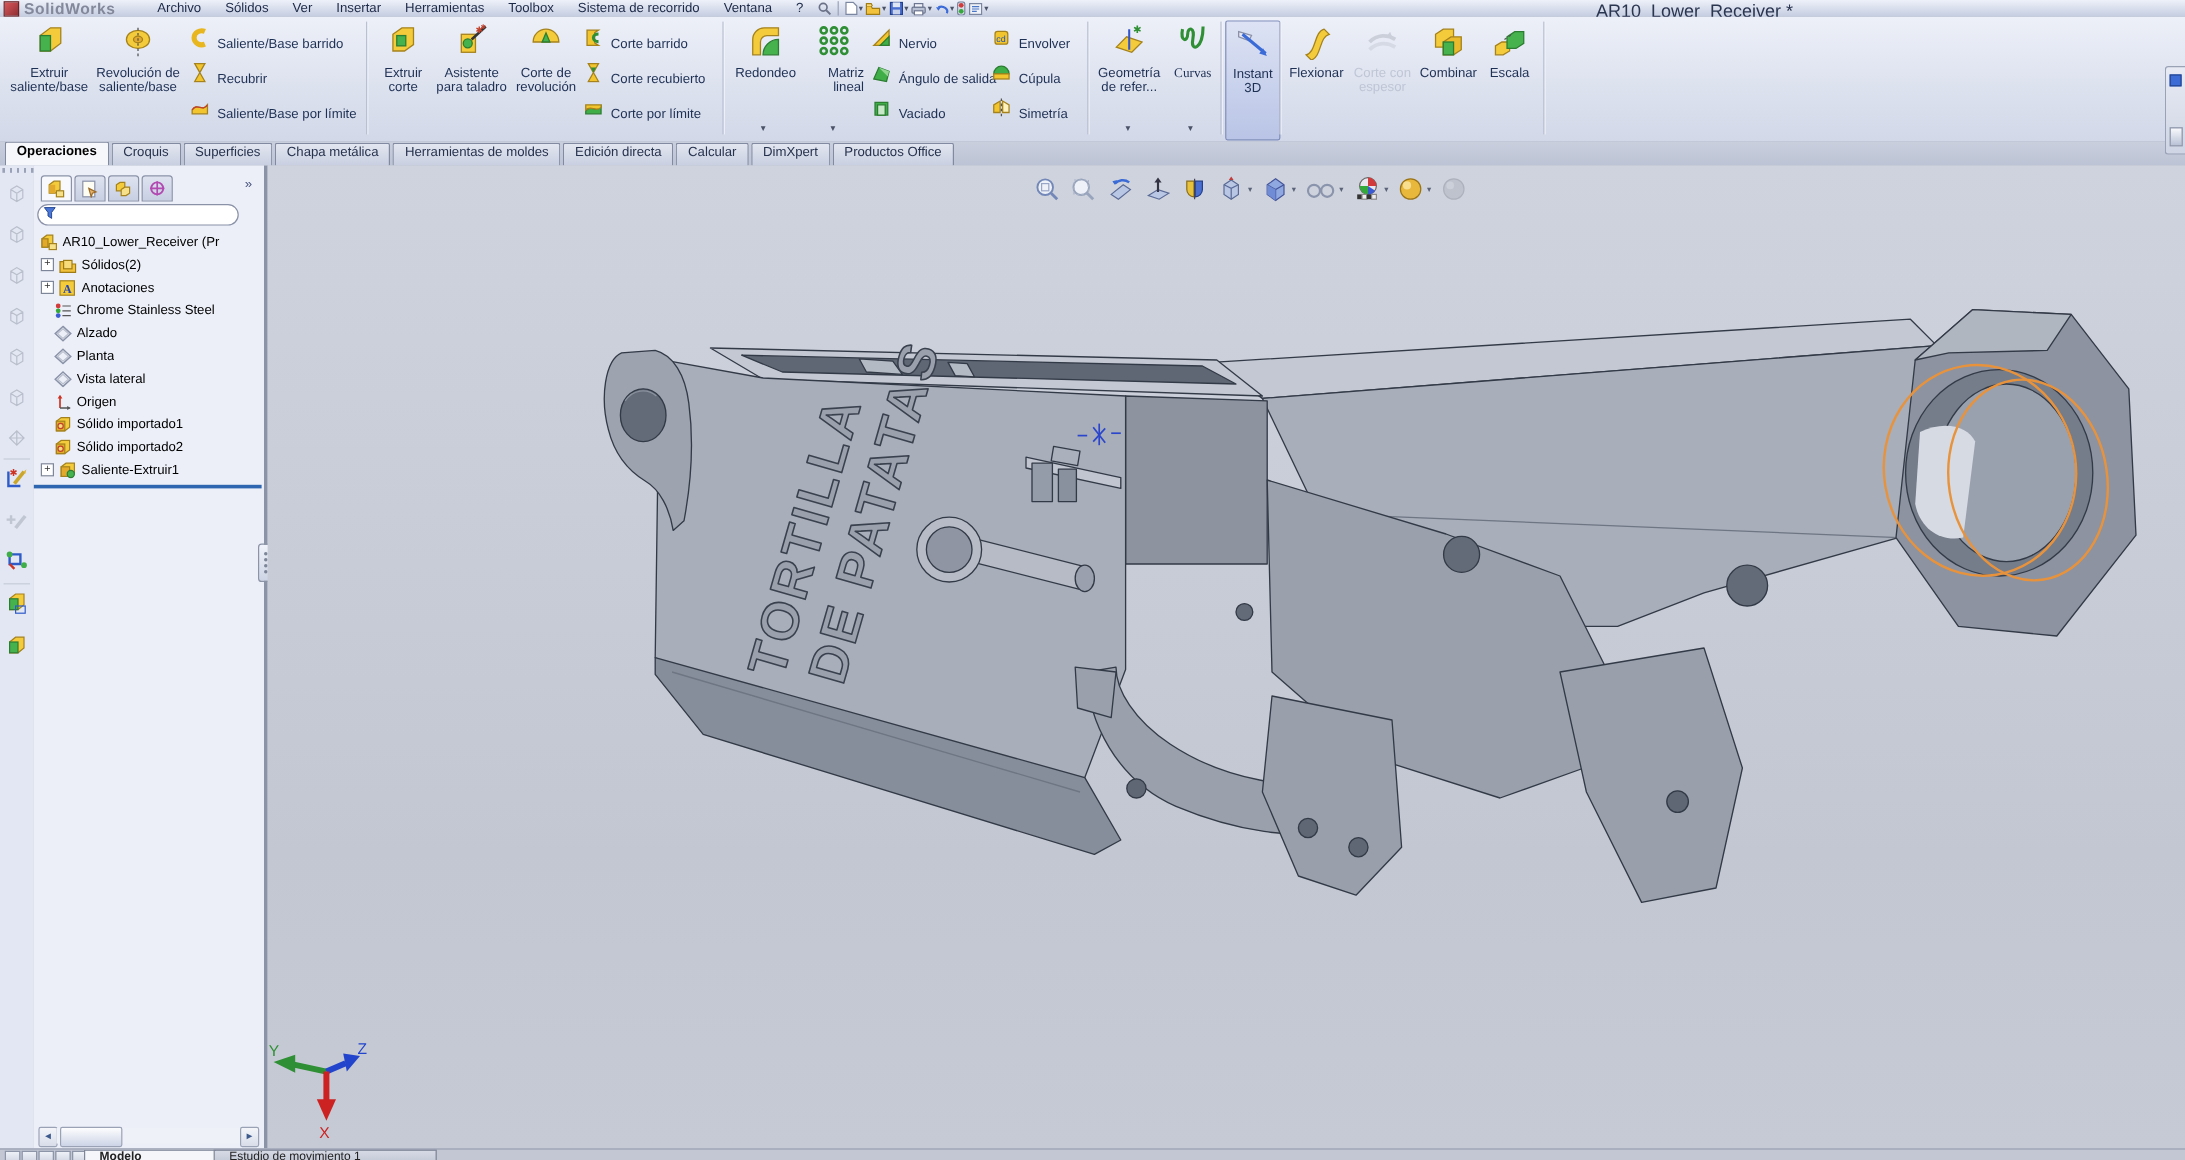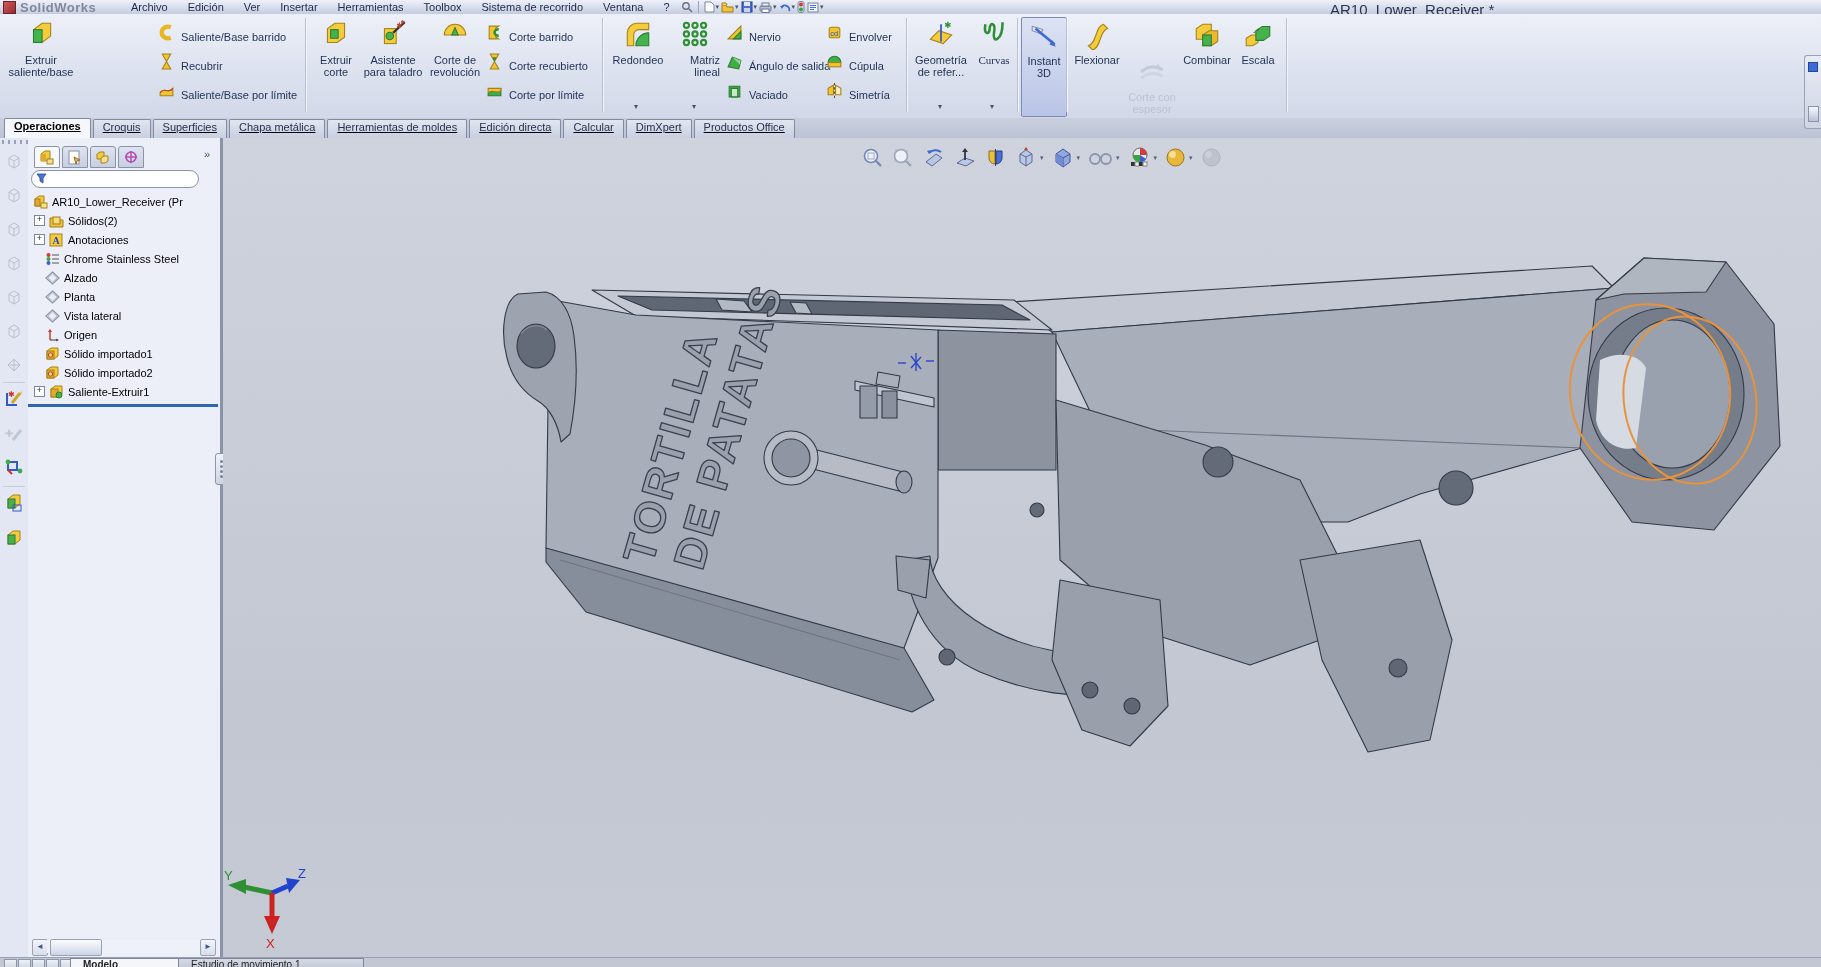--- a/index.html
+++ b/index.html
@@ -21,28 +21,28 @@
   .wintitle{position:absolute;left:1330px;top:1px;font-size:15px;color:#2a3550;}
 
   
   .ribbon{position:absolute;left:0;top:14px;width:1821px;height:104px;
     background:linear-gradient(#edf0f8,#dde2ef 55%,#d2d8e8);border-bottom:1px solid #a8b0c2;}
   .rsep{position:absolute;top:4px;height:94px;width:1px;background:#b9c0d2;box-shadow:1px 0 0 #f2f4fa;}
   .bigbtn{position:absolute;top:3px;height:98px;display:flex;flex-direction:column;align-items:center;
     font-size:11px;line-height:12px;color:#1e3054;text-align:center;cursor:default;border-radius:2px;}
   .bigbtn .ic{margin:3px 0 2px;}
   .bigbtn.sel{background:linear-gradient(#dde3f4,#b9c4e6);border:1px solid #7c8ab9;}
-  .bigbtn.dis{color:#9aa2b4;justify-content:flex-end;}
+  .bigbtn.dis{color:#9aa2b4;}
   .smallcol{position:absolute;top:5px;display:flex;flex-direction:column;gap:5px;}
   .smallbtn{display:flex;align-items:flex-end;gap:6px;height:24px;font-size:11px;color:#1e3054;white-space:nowrap;cursor:default;}
   .ddarrow{position:absolute;top:88px;font-size:8px;color:#4a5368;}
 
   
   .cmdtabs{position:absolute;left:0;top:118px;width:1821px;height:20px;
-    background:linear-gradient(#c9cfdd,#bcc3d4);display:flex;align-items:flex-end;padding-left:4px;box-sizing:border-box;text-decoration:underline;}
+    background:linear-gradient(#c9cfdd,#bcc3d4);display:flex;align-items:flex-end;padding-left:4px;box-sizing:border-box;}
   .ctab{height:17px;border:1px solid #818aa0;border-bottom:none;border-radius:2px 2px 0 0;
     background:linear-gradient(#e2e6f0,#c8cfe0);padding:1px 9px 0;font-size:11px;color:#26324e;margin-right:2px;white-space:nowrap;}
   .ctab.active{background:#f5f7fb;font-weight:bold;color:#000;height:18px;}
 
   
   .lstrip{position:absolute;left:0;top:138px;width:28px;height:819px;background:#e3e7f3;border-right:1px solid #c2c8d8;}
   .dotgrip{position:absolute;left:2px;top:2px;width:90px;height:4px;
     background:repeating-linear-gradient(90deg,#9aa2b8 0 2px,rgba(0,0,0,0) 2px 6px);}
   .litem{position:absolute;left:3px;width:22px;height:22px;display:flex;align-items:center;justify-content:center;}
   .lsep{position:absolute;left:3px;width:22px;height:1px;background:#c6ccd9;}
@@ -102,21 +102,21 @@
 
 <div id="root">
 
   <div class="titlebar">
     <div class="swlogo">
       <span class="swcube"></span>
       <span>SolidWorks</span>
     </div>
     <div class="menus">
       <span class="menu">Archivo</span>
-      <span class="menu">Edición</span>
+      <span class="menu">Sólidos</span>
       <span class="menu">Ver</span>
       <span class="menu">Insertar</span>
       <span class="menu">Herramientas</span>
       <span class="menu">Toolbox</span>
       <span class="menu">Sistema de recorrido</span>
       <span class="menu">Ventana</span>
       <span class="menu">?</span>
     </div>
     <span class="qbtn">
       <svg width="12" height="12" viewBox="0 0 12 12">
@@ -181,20 +181,28 @@
   </div>
 
   <div class="ribbon">
 
     <div class="bigbtn" style="left:8px;width:66px;">
       <span class="ic"><svg width="30" height="30" viewBox="0 0 28 28">
             <path d="M7 9l8-6h8v12l-8 6H7z" fill="#f4cb3a" stroke="#a5821c"></path>
             <rect x="7" y="9" width="8" height="12" fill="#45b24d" stroke="#2c7d32"></rect>
           </svg></span>
       <span>Extruir saliente/base</span>
+    </div>
+    <div class="bigbtn" style="left:78px;width:74px;">
+      <span class="ic"><svg width="30" height="30" viewBox="0 0 28 28">
+            <ellipse cx="14" cy="12" rx="9" ry="7" fill="#f4cb3a" stroke="#a5821c"></ellipse>
+            <ellipse cx="14" cy="12" rx="3.5" ry="2.5" fill="#e2a92a" stroke="#a5821c"></ellipse>
+            <line x1="14" y1="3" x2="14" y2="25" stroke="#555" stroke-dasharray="2 2"></line>
+          </svg></span>
+      <span>Revolución de saliente/base</span>
     </div>
     <div class="smallcol" style="left:158px;">
       <div class="smallbtn">
         <span><svg width="17" height="17" viewBox="0 0 16 16">
               <path d="M12 3a6 5.5 0 1 0 0 10" fill="none" stroke="#e8b61e" stroke-width="4"></path>
             </svg></span>
         <span>Saliente/Base barrido</span>
       </div>
       <div class="smallbtn">
         <span><svg width="17" height="17" viewBox="0 0 16 16">

